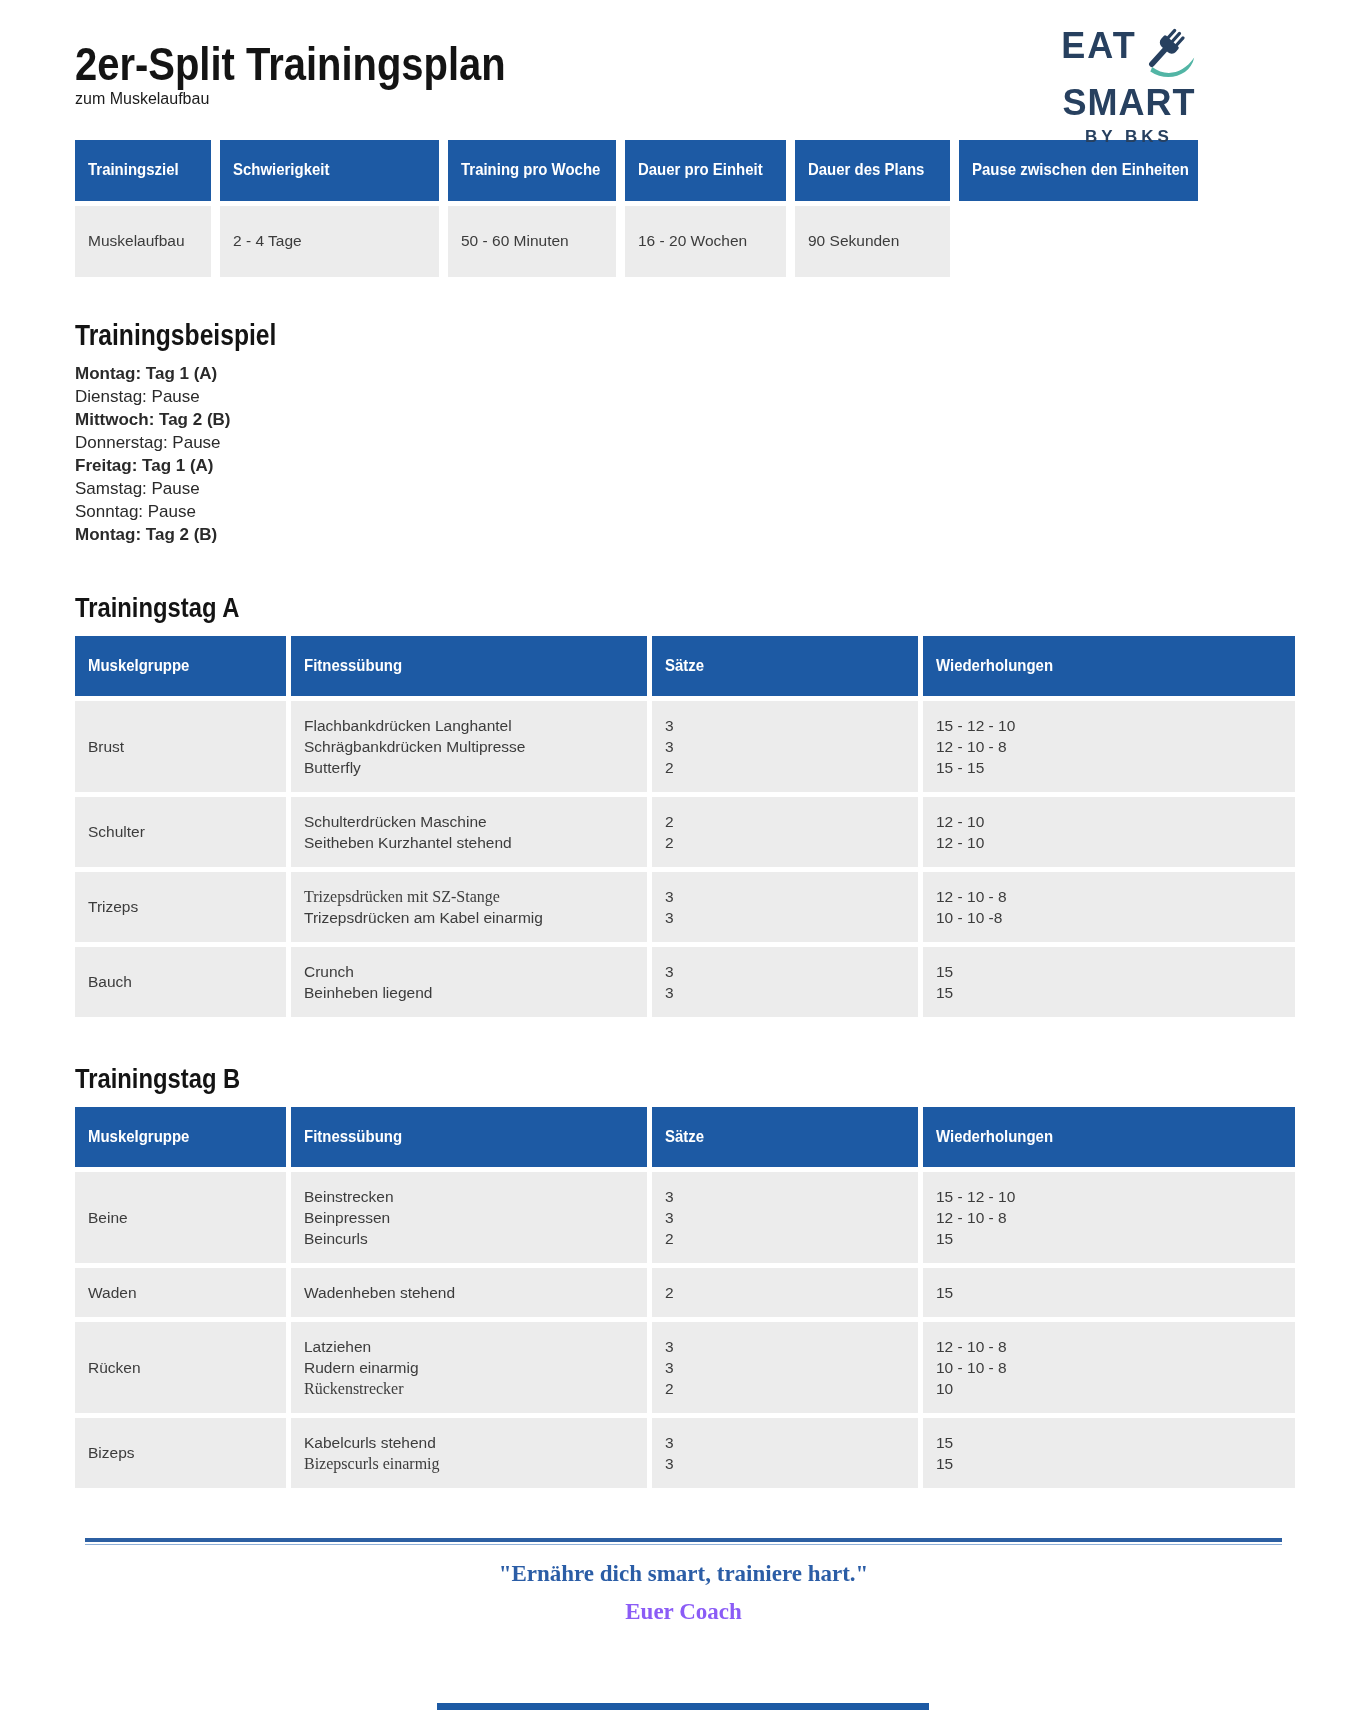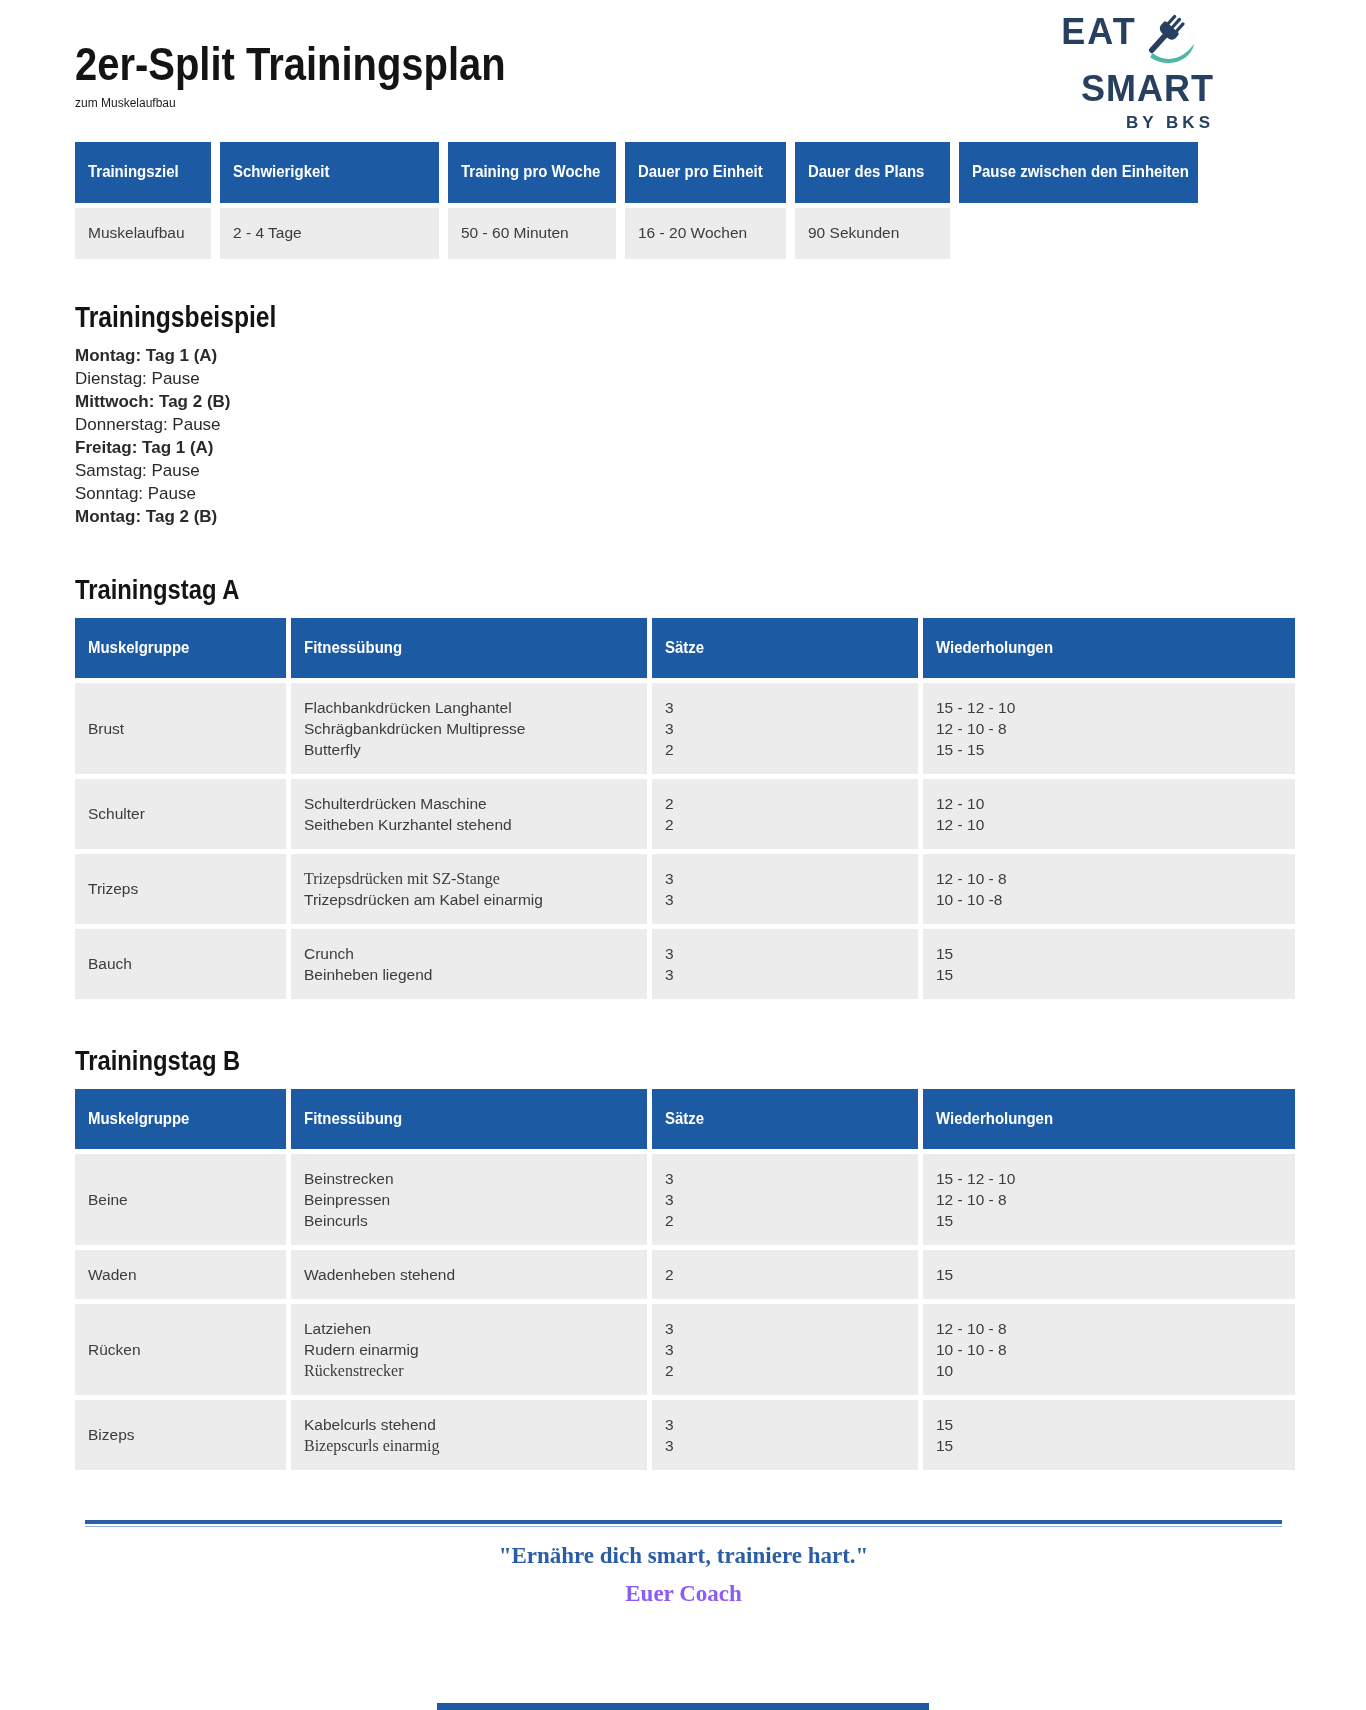--- a/index.html
+++ b/index.html
@@ -7,40 +7,40 @@
     width:1366px;height:1710px;position:relative;overflow:hidden;
     background:#ffffff;font-family:"Liberation Sans",sans-serif;color:#222;
   }
   .page{padding:38px 74px 0 75px;}
 
   
   .title{
     font-size:47px;font-weight:800;color:#141414;letter-spacing:0;
     transform:scaleX(.85);transform-origin:0 50%;white-space:nowrap;line-height:1.1;
   }
-  .subtitle{font-size:12px;color:#1c1c1c;margin-top:6px;}
-  .logo{position:absolute;top:14px;right:152px;width:170px;text-align:right;line-height:1;}
+  .subtitle{font-size:16px;color:#1c1c1c;}
+  .logo{position:absolute;top:28px;right:152px;width:170px;text-align:center;line-height:1;}
   .logo-row{display:flex;align-items:flex-start;justify-content:center;gap:4px;}
   .logo-word{font-weight:800;font-size:36px;color:#27405f;letter-spacing:2px;}
   .logo-word2{font-weight:800;font-size:36px;color:#27405f;letter-spacing:1px;margin-top:2px;}
   .logo-by{font-weight:700;font-size:17px;color:#27405f;letter-spacing:4px;margin-top:7px;}
   .fork{margin-top:-4px;}
 
   
   .cond{display:inline-block;transform:scaleX(.88);transform-origin:0 50%;white-space:nowrap;}
 
   .overview{margin-top:32px;width:1098px;}
   .orow{display:grid;grid-template-columns:136px 219px 168px 161px 155px 239px;gap:9px;}
   .ocell{padding:0 13px;}
   .ocell.head{
     background:#1d5aa4;color:#fff;font-weight:700;font-size:17px;
     height:61px;display:flex;align-items:center;
   }
   .ocell.val{
-    background:#ececec;color:#3c3c3c;font-size:15.5px;height:51px;
+    background:#ececec;color:#3c3c3c;font-size:15.5px;height:71px;
     display:flex;align-items:center;margin-top:5px;
   }
 
   .h2{
     font-size:29px;font-weight:800;color:#141414;margin-top:42px;
     transform:scaleX(.85);transform-origin:0 50%;white-space:nowrap;
   }
   .day-list{margin-top:10px;}
   .day{font-size:17px;line-height:23px;color:#2a2a2a;}
   .day.b{font-weight:700;}

